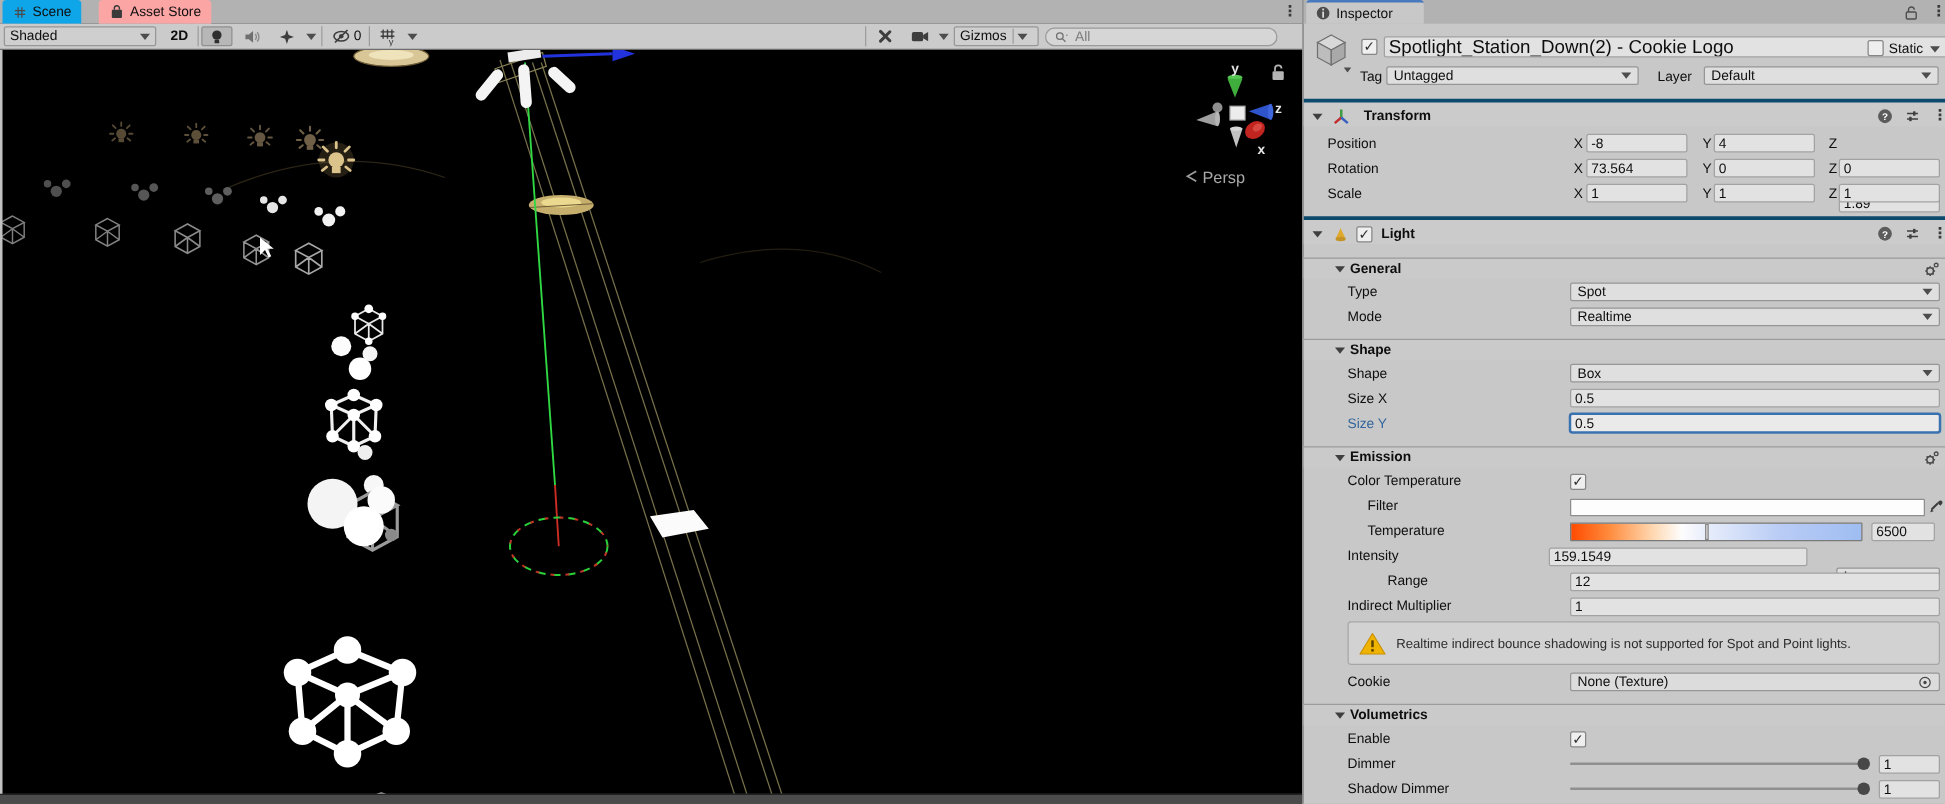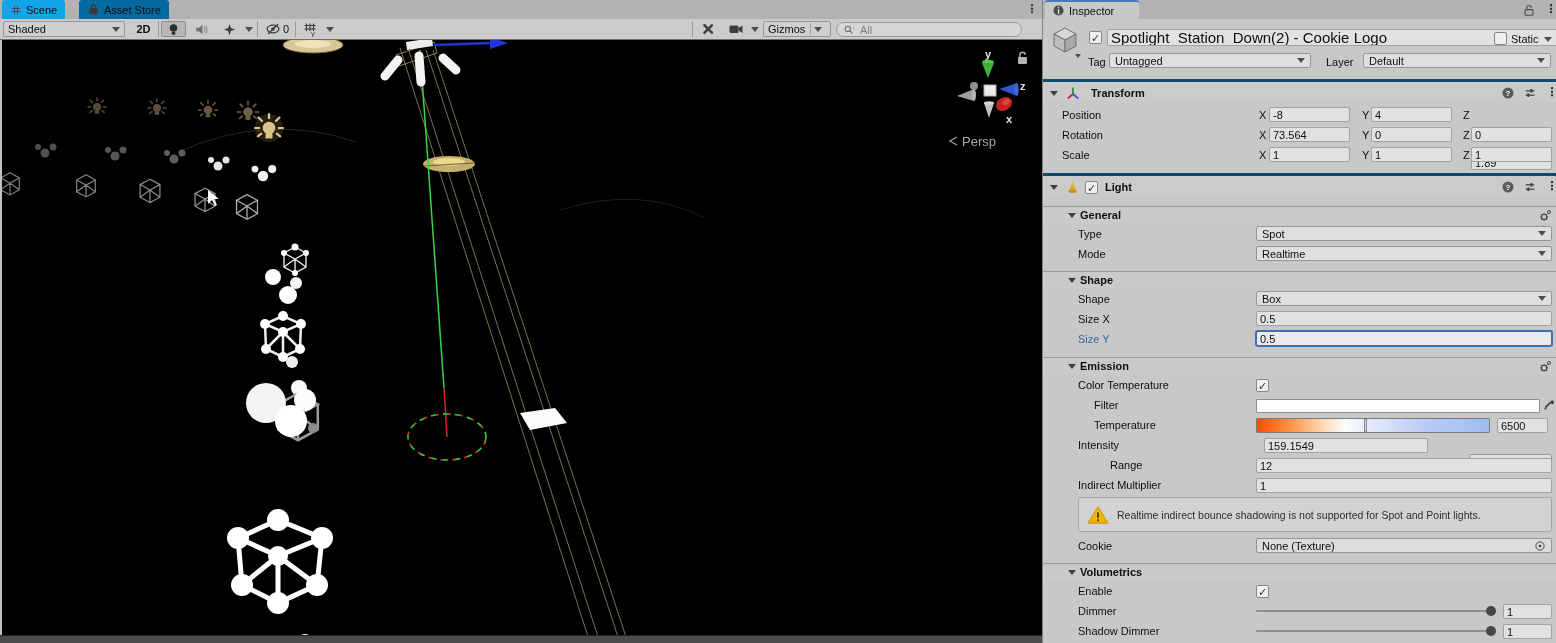--- a/index.html
+++ b/index.html
@@ -5,21 +5,21 @@
   html,body{margin:0;padding:0;width:1556px;height:643px;overflow:hidden;
     font-family:"Liberation Sans","DejaVu Sans",sans-serif;font-size:11px;color:#0e0e0e;
     background:#c8c8c8;position:relative;}
   .p{position:absolute;}
   .bold{font-weight:bold;}
   
   #scene-panel{position:absolute;left:0;top:0;width:1042px;height:643px;background:#000;}
   #scene-tabbar{position:absolute;left:0;top:0;width:1042px;height:19px;background:#b2b2b2;}
   .tab{position:absolute;top:0;height:19px;display:flex;align-items:center;gap:4px;padding:0 8px;box-sizing:border-box;border-radius:3px 3px 0 0;}
   .tab.active{background:#0ea5e9;}
-  .tab.inactive{background:#0369a1;}
+  .tab.inactive{background:#fca5a5;}
   #scene-toolbar{position:absolute;left:0;top:19px;width:1042px;height:21px;background:#cbcbcb;border-bottom:1px solid #6e6e6e;box-sizing:border-box;}
   .tbtn{position:absolute;top:2px;height:16px;display:flex;align-items:center;justify-content:center;gap:2px;}
   .tbtn.active{background:#b7b7b7;border:1px solid #8f8f8f;border-radius:2px;box-sizing:border-box;}
   .vsep{position:absolute;top:2px;width:1px;height:16px;background:#9d9d9d;}
   .ddbox{position:absolute;top:2px;height:16px;background:#cfcfcf;border:1px solid #979797;border-radius:2px;display:flex;align-items:center;padding:0 4px;box-sizing:border-box;}
   .arr{width:0;height:0;border-left:4px solid transparent;border-right:4px solid transparent;border-top:5px solid #4d4d4d;}
   #scene-search{position:absolute;left:836px;top:3px;width:186px;height:15px;background:#d6d6d6;border:1px solid #9a9a9a;border-radius:8px;display:flex;align-items:center;padding:0 6px;box-sizing:border-box;gap:3px;}
   #scene-search input{border:none;background:transparent;outline:none;width:130px;font:11px "Liberation Sans",sans-serif;color:#333;}
   #scene-search input::placeholder{color:#7d7d7d;}
   #bottom-strip{position:absolute;left:0;top:635px;width:1042px;height:8px;background:#4b4b4b;border-top:1px solid #222;box-sizing:border-box;}
@@ -495,21 +495,21 @@
       <path d="M12.7,1.8 a2,2 0 0 1 1.5,3.4 l-1.6,1.6 -2.9,-2.9 1.6,-1.6 a2,2 0 0 1 1.4,-0.5 Z" fill="#3d3d3d"></path>
       <line x1="10.2" y1="4.4" x2="4" y2="10.6" stroke="#3d3d3d" stroke-width="2"></line>
       <polygon points="3.8,10 6,12.2 3,13.2 2.8,13 Z" fill="#3d3d3d"></polygon>
     </svg>
   <span class="rowlbl" style="left:51px;top:417px;">Temperature</span>
   <div id="temp-grad">
       <div id="temp-handle"></div>
     </div>
   <input class="field" style="left: 454px; top: 418px; width: 51px;" value="6500">
   <span class="rowlbl" style="left:35px;top:437px;">Intensity</span>
-  <input class="field" style="left: 221px; top: 438px; width: 164px;" value="159.1549">
+  <input class="field" style="left: 196px; top: 438px; width: 207px;" value="159.1549">
   <div class="dd" style="left:426px;top:454px;width:83px;">
       <span>Lux</span>
       <div class="arr"></div>
     </div>
   <span class="rowlbl" style="left:35px;top:457px;margin-left:32px;">Range</span>
   <input class="field" style="left: 213px; top: 458px; width: 296px;" value="12">
   <span class="rowlbl" style="left:35px;top:477px;">Indirect Multiplier</span>
   <input class="field" style="left: 213px; top: 478px; width: 296px;" value="1">
 
   <div id="warnbox">

